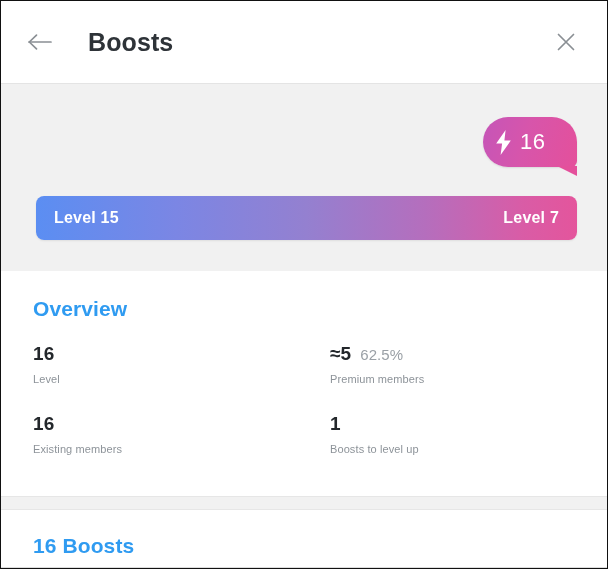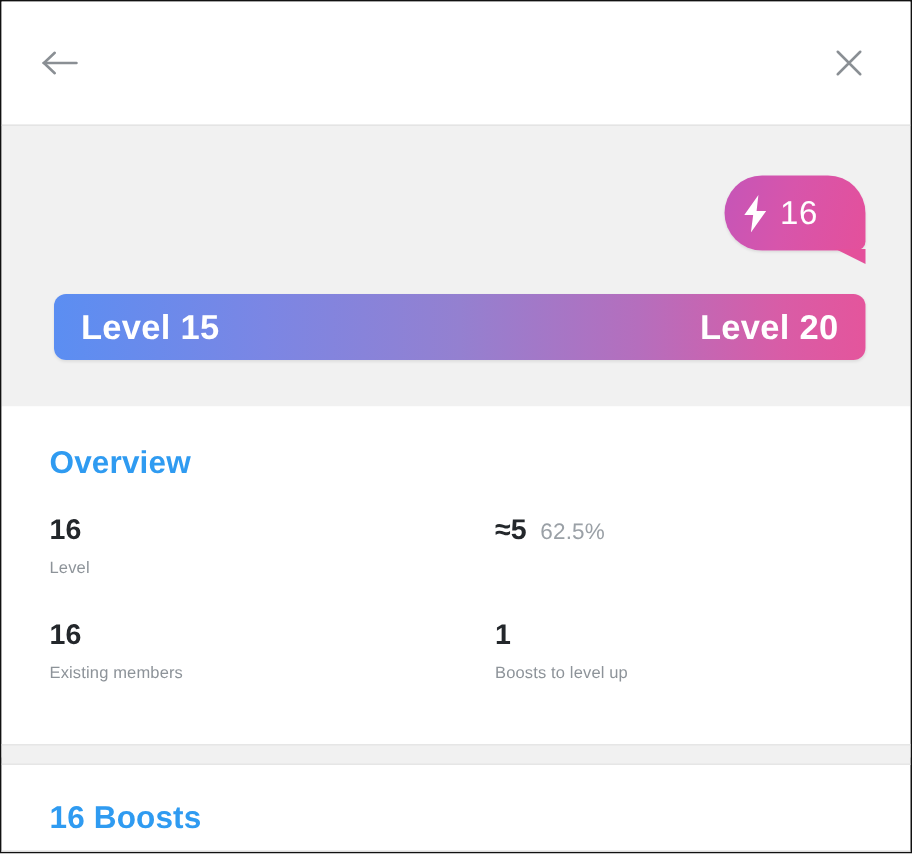--- a/index.html
+++ b/index.html
@@ -123,21 +123,21 @@
     border-radius: 8px;
     background: linear-gradient(90deg, #5b8ef2 0%, #7b86e4 26%, #9480d0 50%, #b56ebd 72%, #d95ca6 90%, #e4559c 100%);
     display: flex;
     align-items: center;
     justify-content: space-between;
     box-sizing: border-box;
     padding: 0 18px;
     box-shadow: 0 1px 2px rgba(0,0,0,0.08);
   }
   .level-bar .lv {
-    font-size: 23px;
+    font-size: 16px;
     font-weight: 700;
     color: #ffffff;
     letter-spacing: 0.2px;
     white-space: nowrap;
   }
 
   
   .overview {
     position: absolute;
     left: 0;
@@ -231,40 +231,41 @@
 
 <div id="app">
 
   <div class="header">
     <div class="back-btn">
       <svg width="26" height="20" viewBox="0 0 26 20">
         <path d="M2 10 H24" stroke="#8a8f94" stroke-width="1.7" fill="none" stroke-linecap="round"></path>
         <path d="M9.5 3.2 L2.3 10 L9.5 16.8" stroke="#8a8f94" stroke-width="1.7" fill="none" stroke-linecap="round" stroke-linejoin="round"></path>
       </svg>
     </div>
+    <div class="page-title">Boosts</div>
     <div class="header-spacer"></div>
     <div class="close-btn">
       <svg width="24" height="24" viewBox="0 0 24 24">
         <path d="M4.5 4.5 L19.5 19.5 M19.5 4.5 L4.5 19.5" stroke="#8a8f94" stroke-width="1.7" fill="none" stroke-linecap="round"></path>
       </svg>
     </div>
   </div>
 
   <div class="hero">
 
     <div class="boost-badge">
       <svg class="bolt" viewBox="0 0 17 25">
         <path d="M10.6 0 L1.2 13.4 L7.1 13.4 L5.6 25 L15.8 10.6 L9.4 10.6 Z" fill="#ffffff"></path>
       </svg>
       <span class="count">16</span>
     </div>
 
     <div class="level-bar">
       <span class="lv">Level 15</span>
-      <span class="lv">Level 20</span>
+      <span class="lv">Level 7</span>
     </div>
 
   </div>
 
   <div class="overview">
     <div class="section-heading">Overview</div>
 
     <div class="stats-grid">
 
       <div>
@@ -273,20 +274,21 @@
           <span class="stat-sub"></span>
         </div>
         <div class="stat-label">Level</div>
       </div>
 
       <div>
         <div class="stat-value-row">
           <span class="stat-value">≈5</span>
           <span class="stat-sub">62.5%</span>
         </div>
+        <div class="stat-label">Premium members</div>
       </div>
 
       <div>
         <div class="stat-value-row">
           <span class="stat-value">16</span>
           <span class="stat-sub"></span>
         </div>
         <div class="stat-label">Existing members</div>
       </div>
 

